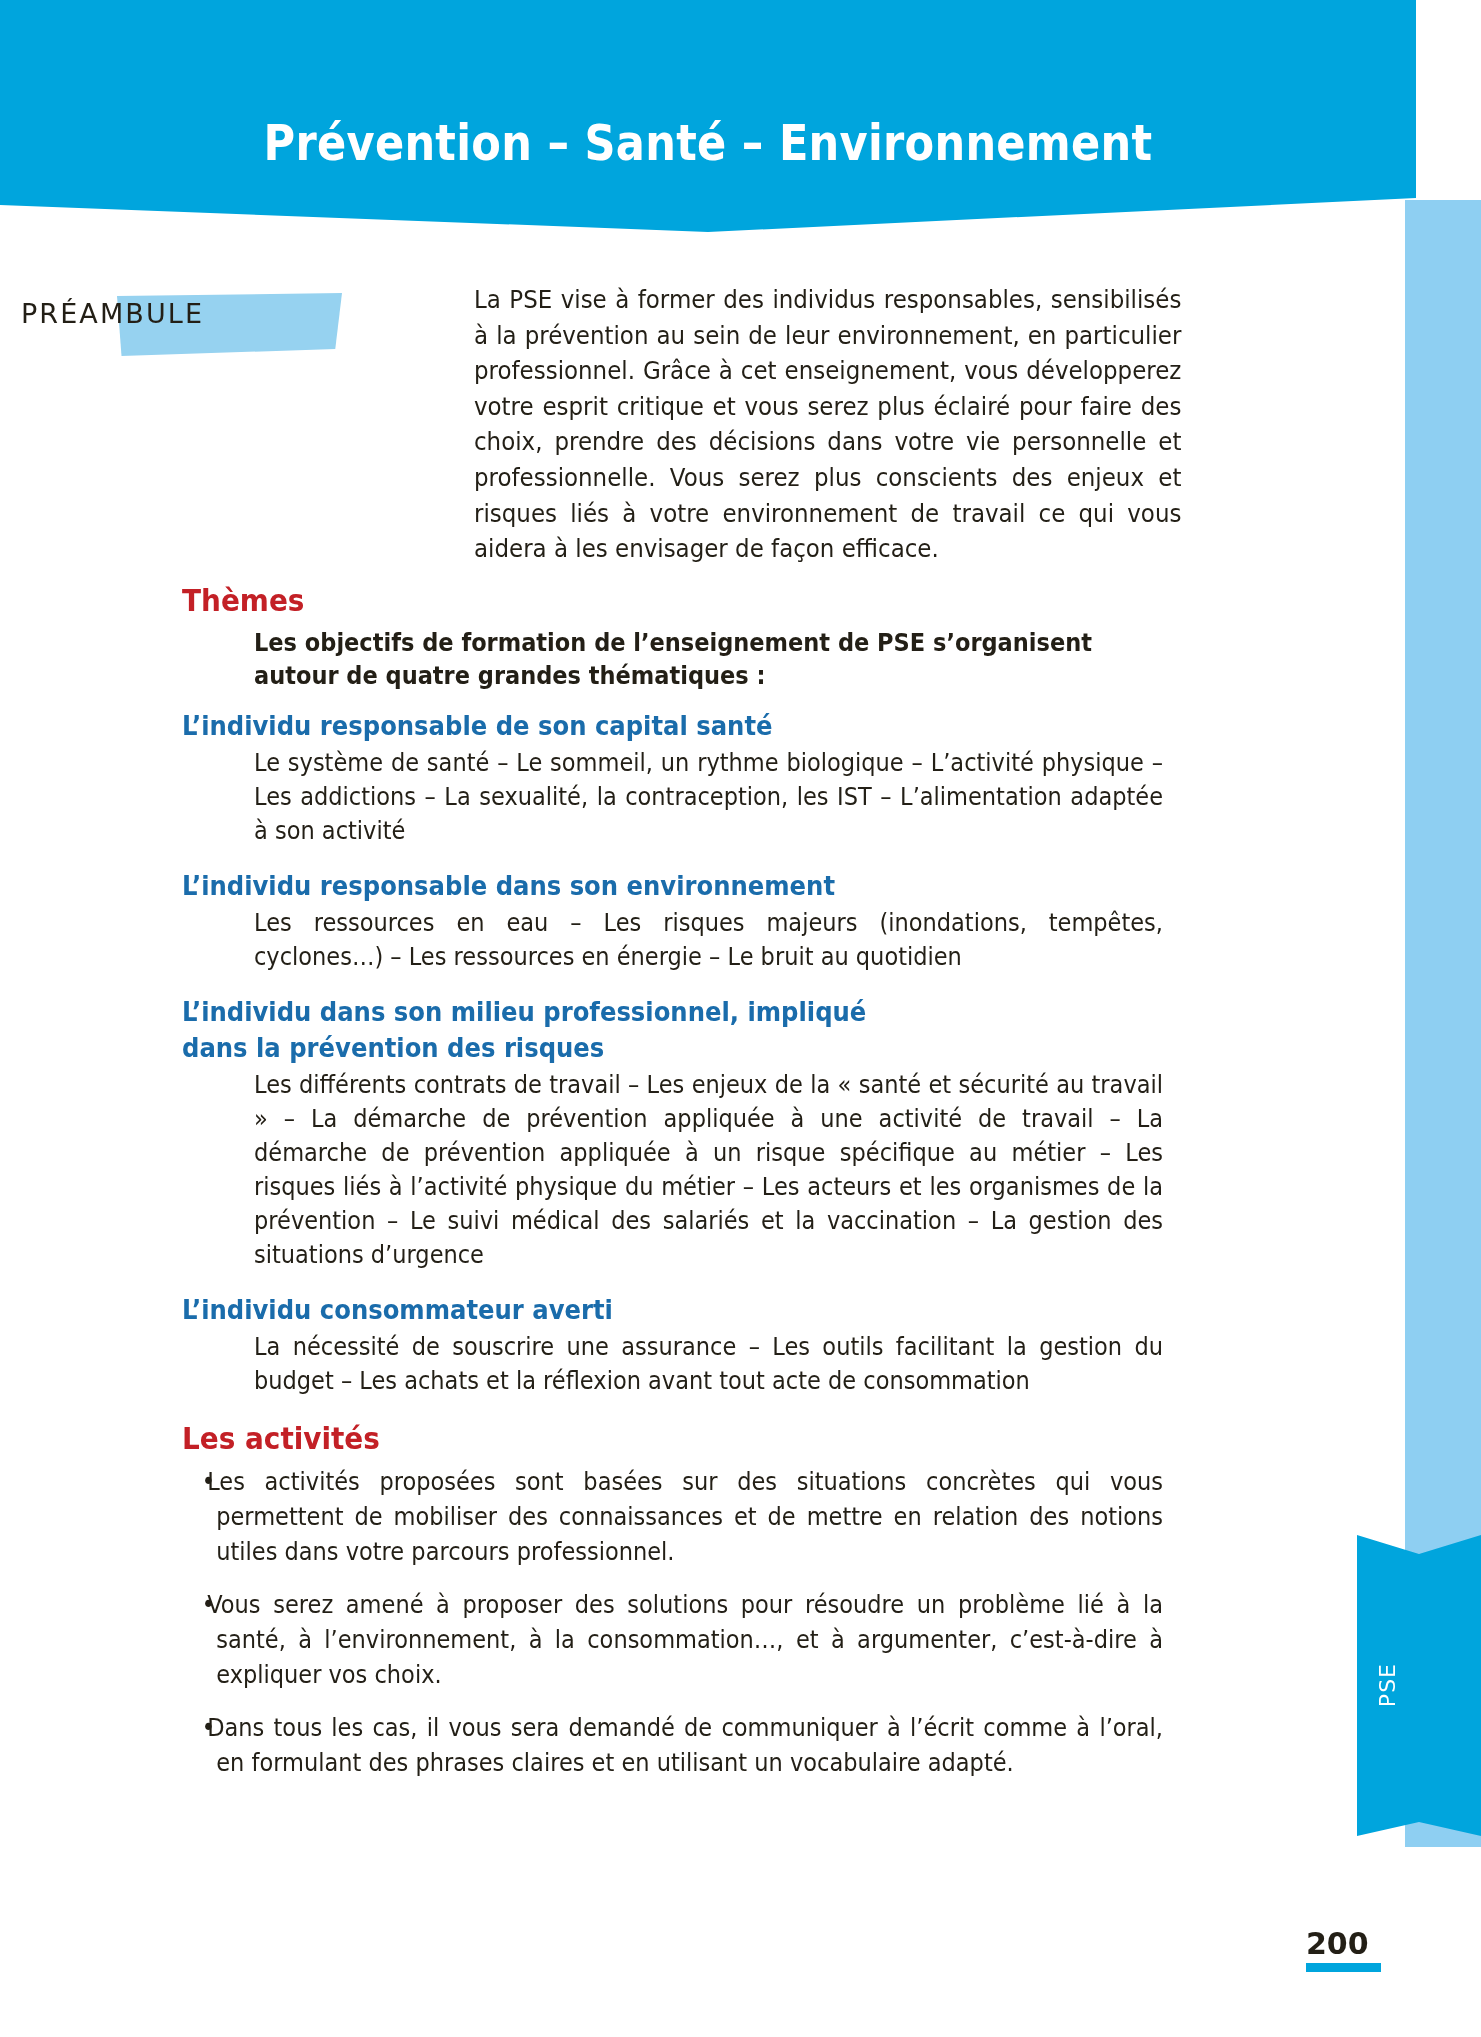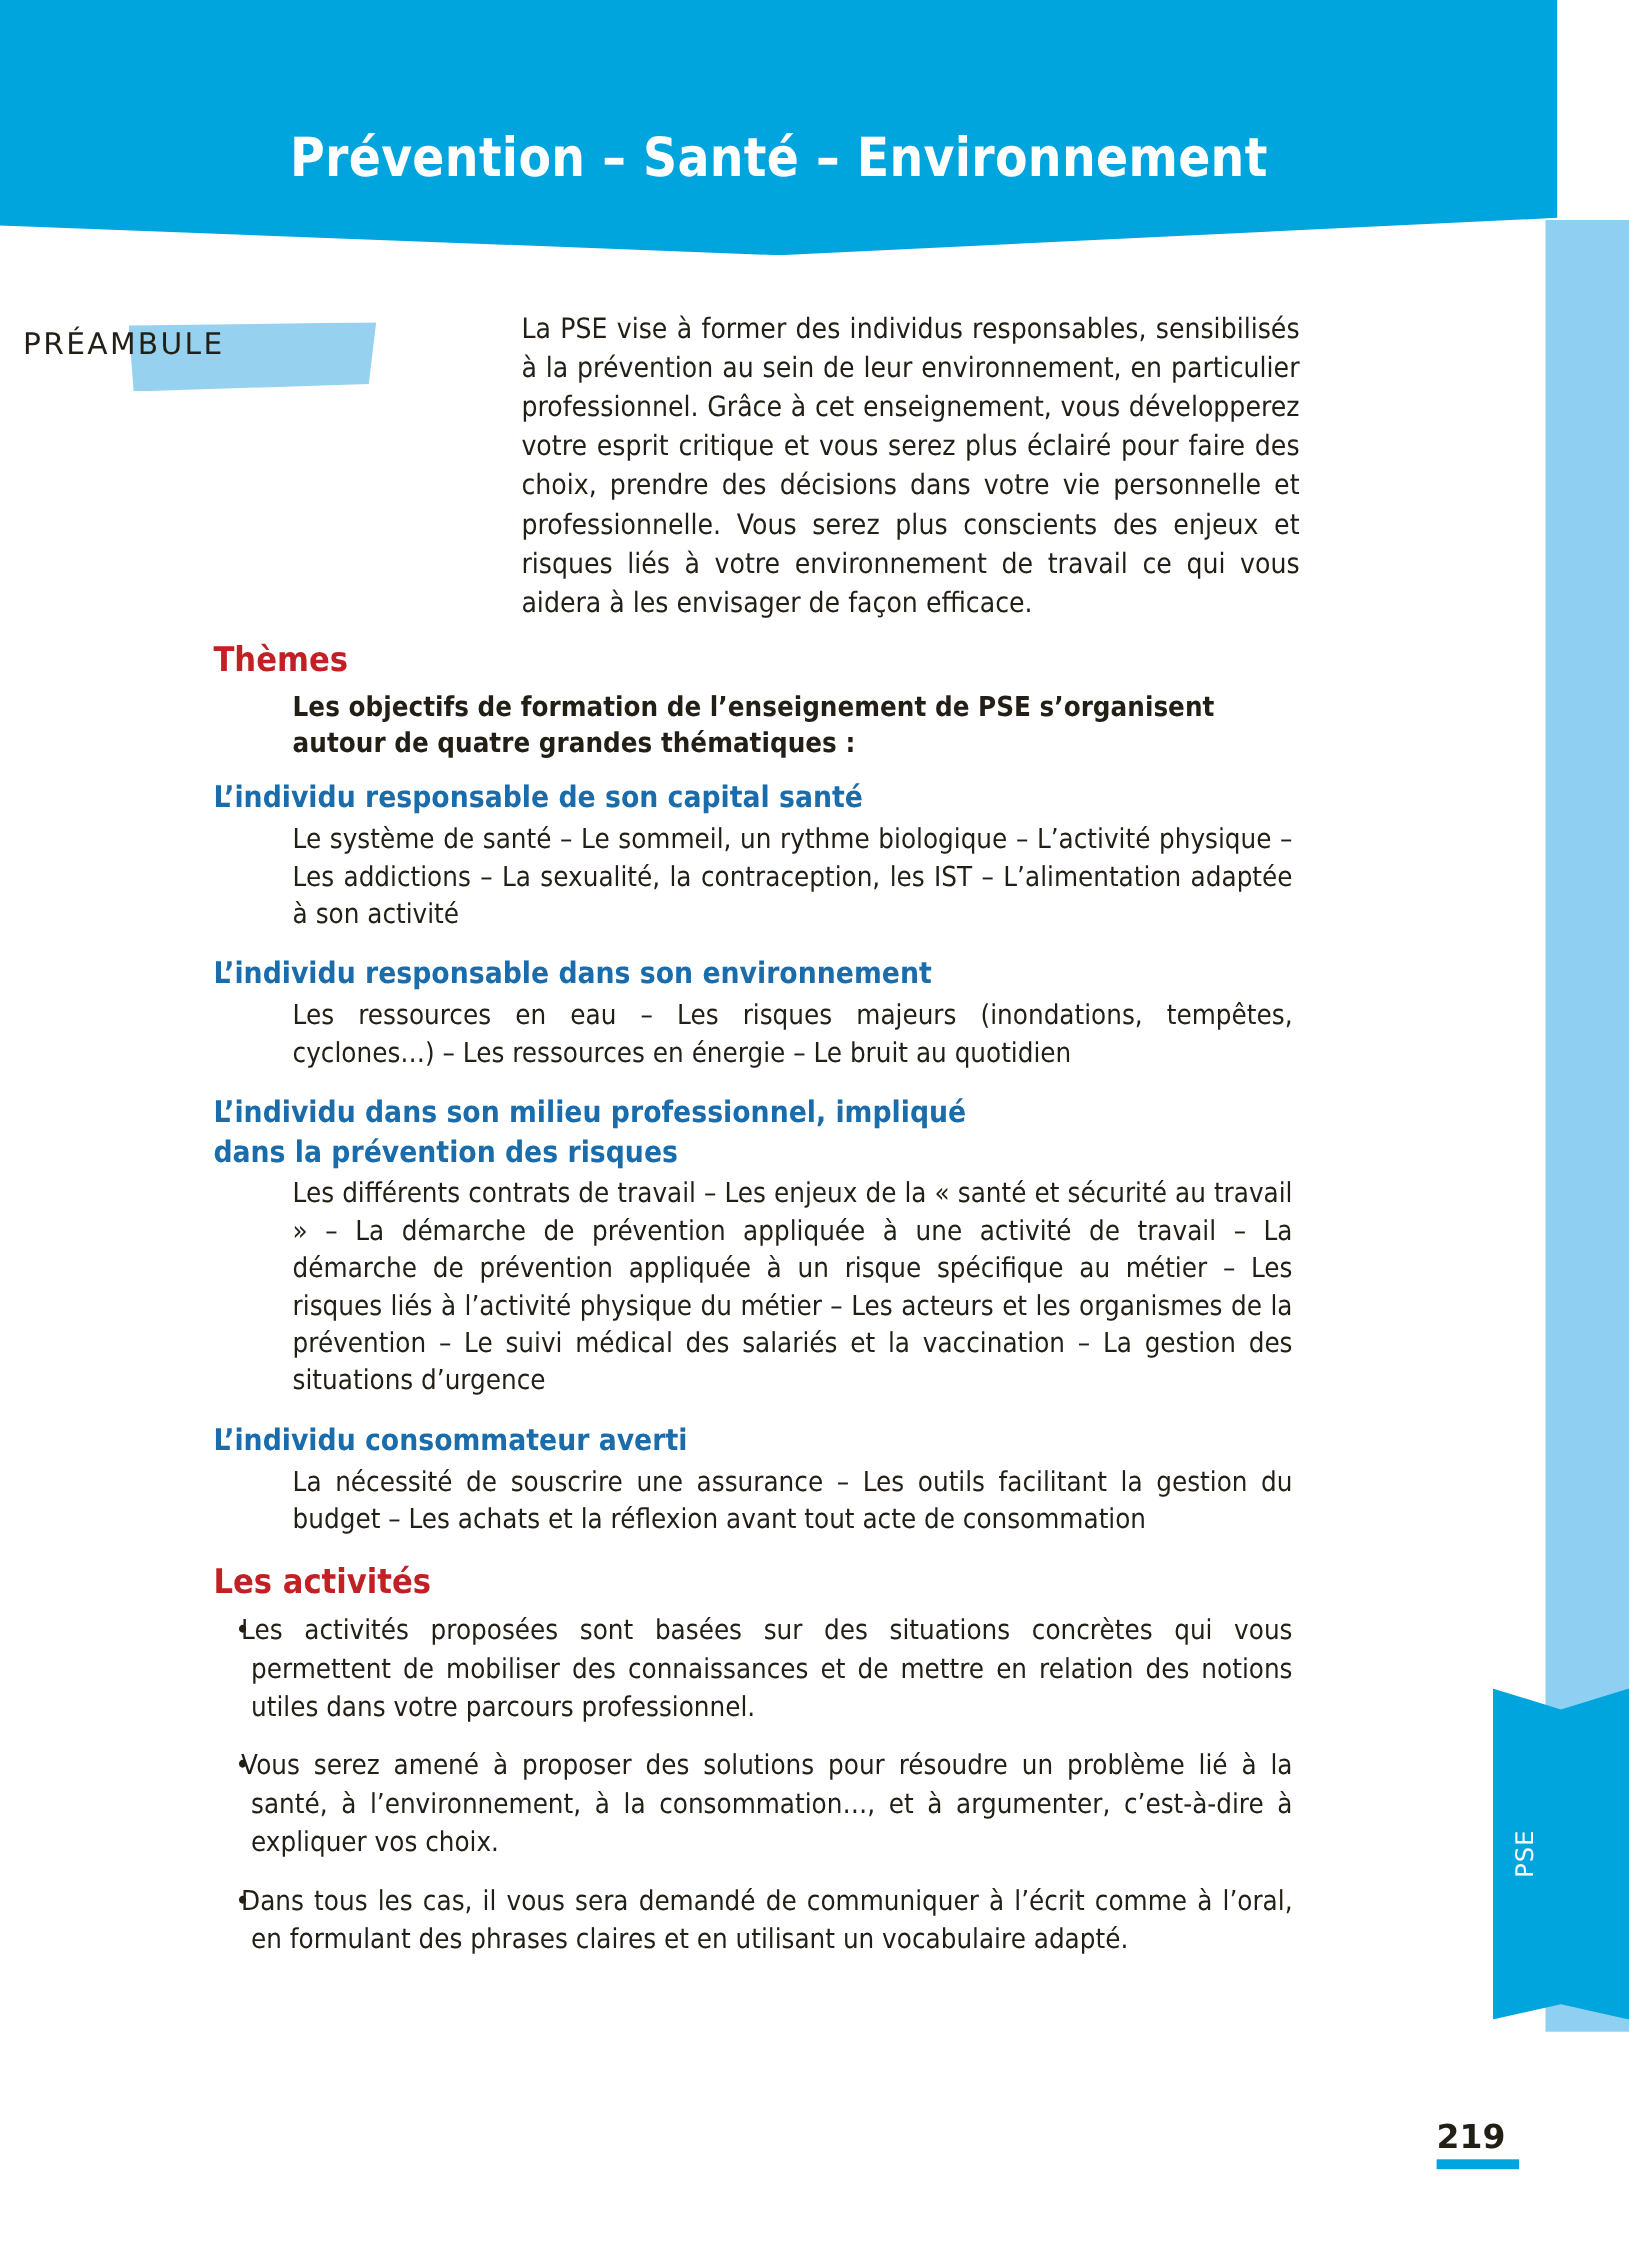--- a/index.html
+++ b/index.html
@@ -95,21 +95,21 @@
     text-align: justify;
     font-family: "DejaVu Sans", sans-serif;
     transform: scaleX(0.90);
     transform-origin: left top;
     font-weight: 400;
   }
 
   
   .content {
     position: absolute;
-    left: 194px;
+    left: 182px;
     top: 582px;
     width: 1090px;
   }
 
   .section-title {
     color: #c32026;
     font-size: 31px;
     font-weight: bold;
     font-family: "DejaVu Sans", sans-serif;
     margin: 0 0 8px 0;
@@ -270,17 +270,17 @@
     <p class="bullet"><span class="dot">•</span><span>Dans tous les cas, il vous sera demandé de communiquer à l’écrit comme à l’oral, en formulant des phrases claires et en utilisant un vocabulaire adapté.</span></p>
 
   </div>
 
   <div class="pse-tab"></div>
   <div class="pse-tab-label">
     <span>PSE</span>
   </div>
 
   <div class="page-number">
-    <span class="num">219</span>
+    <span class="num">200</span>
     <span class="rule"></span>
   </div>
 
 </div>
 
 </body></html>

